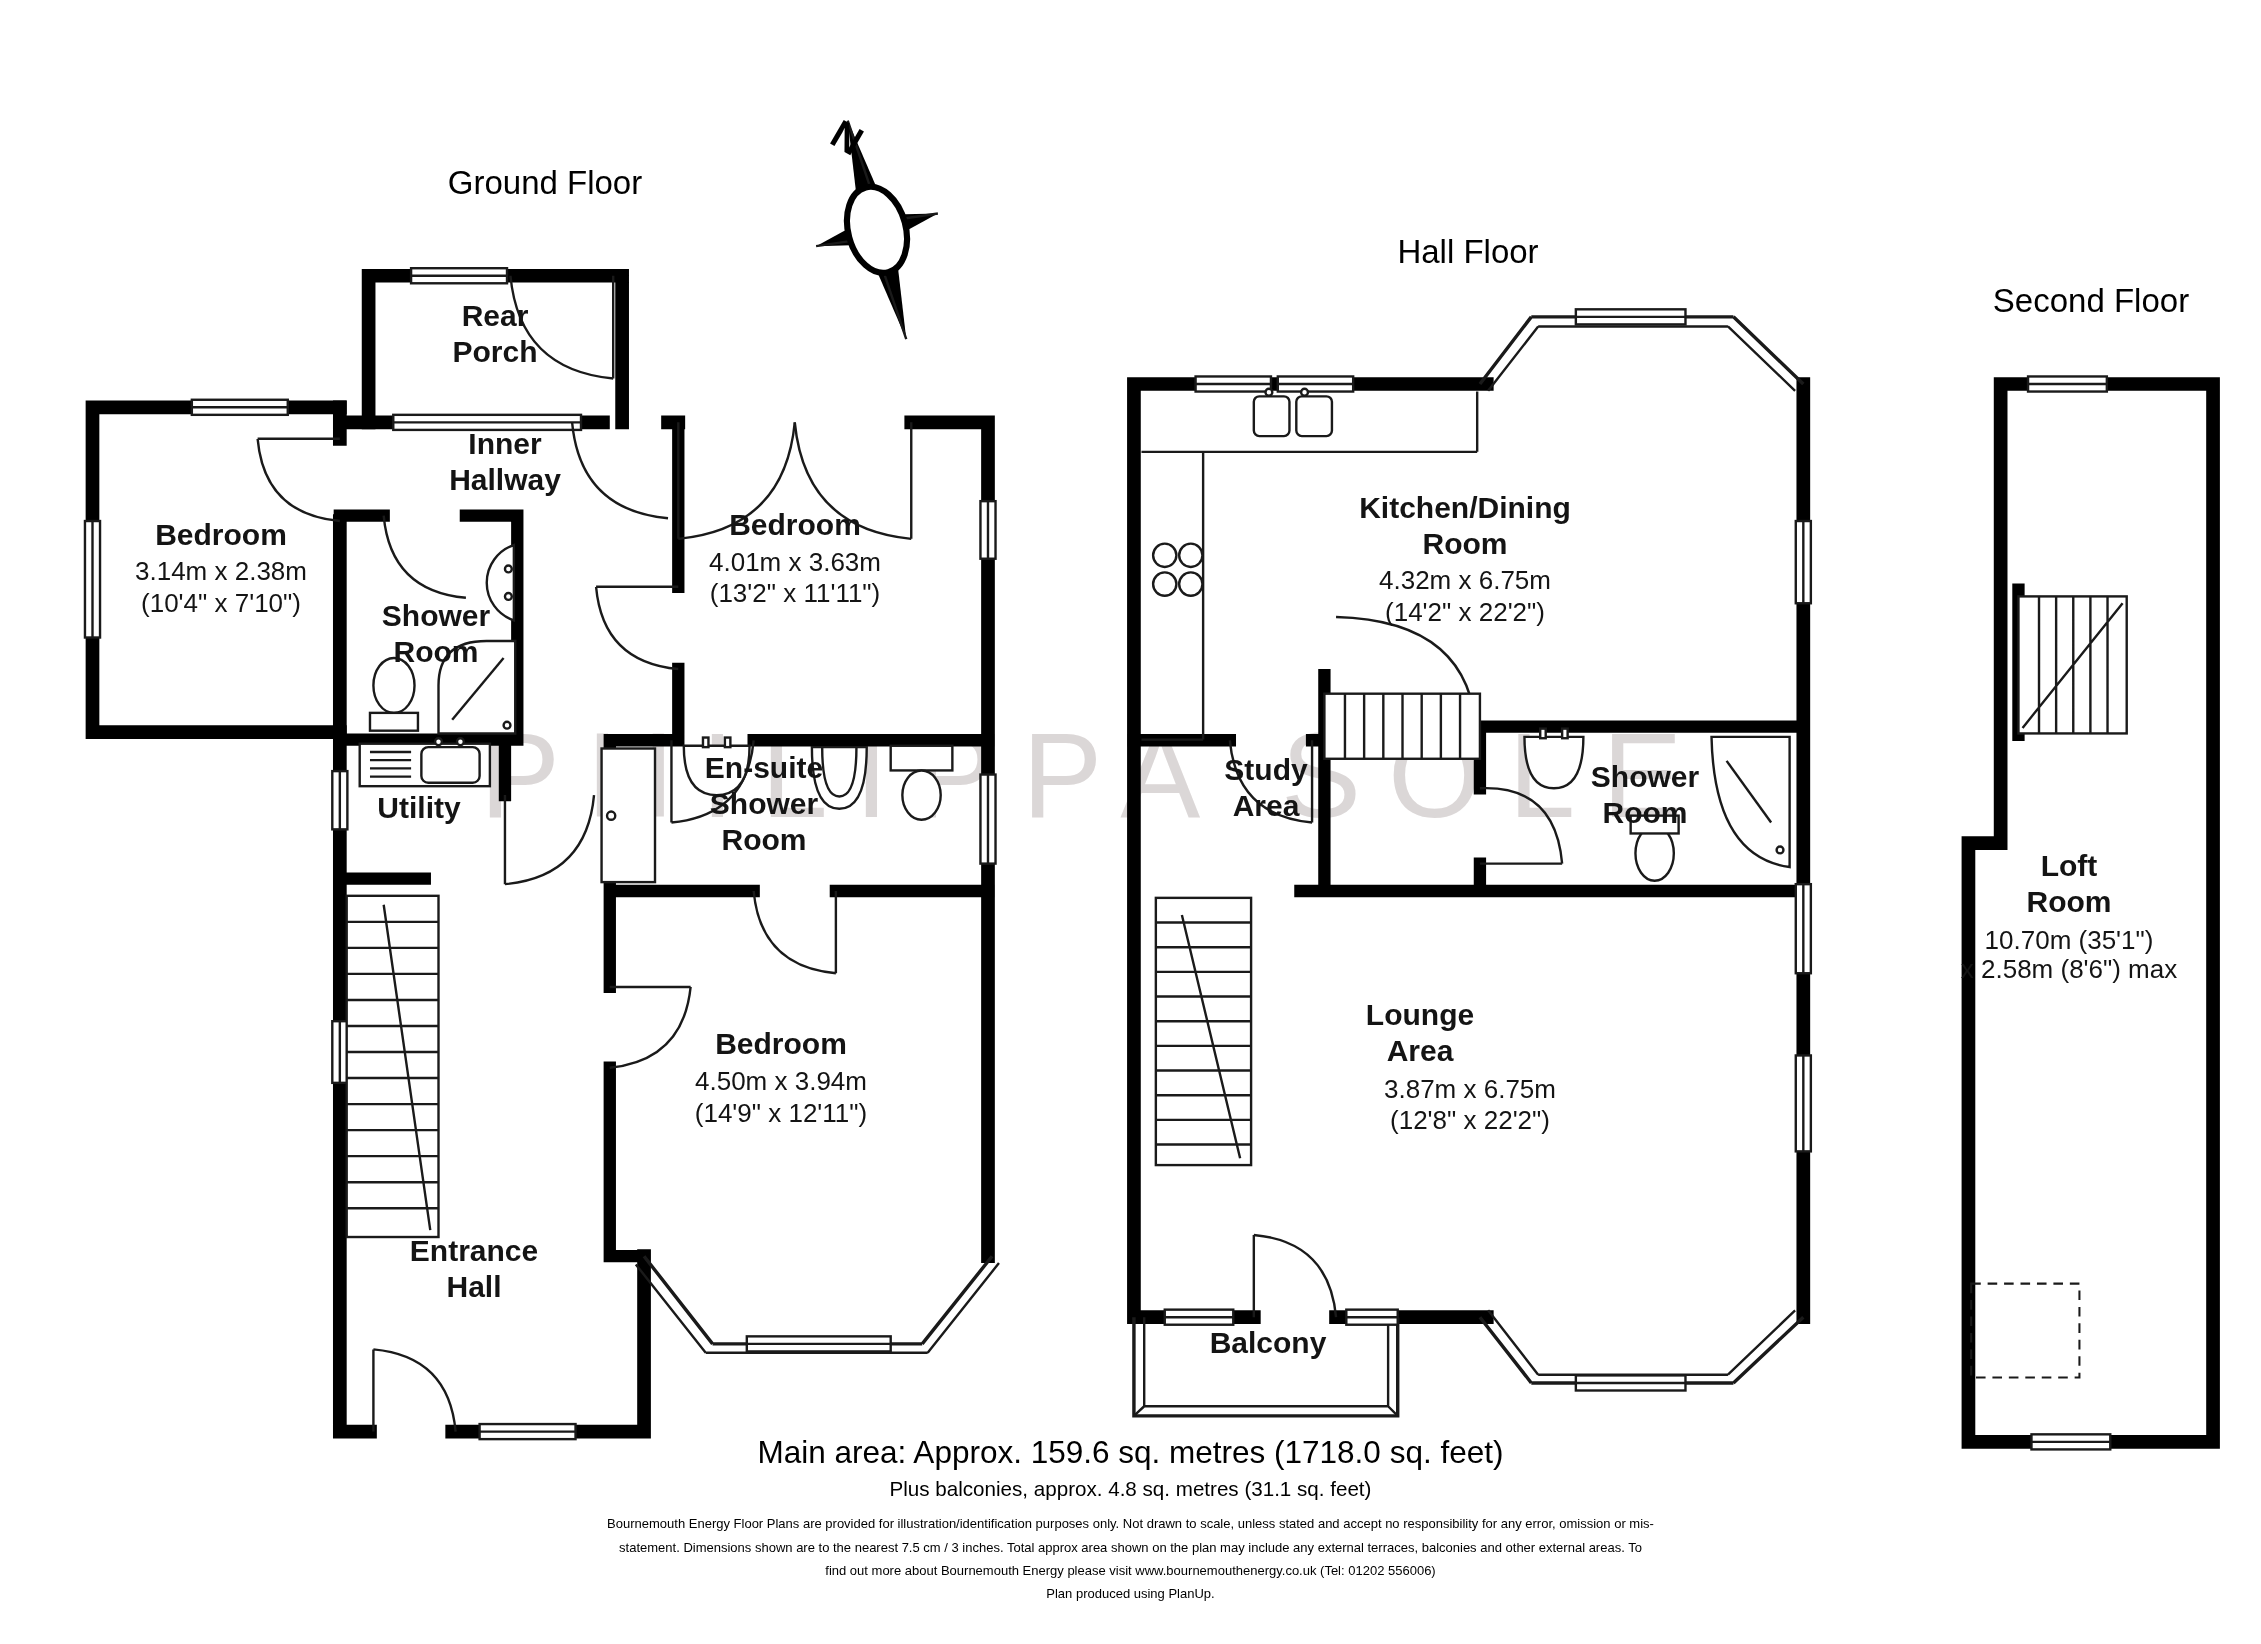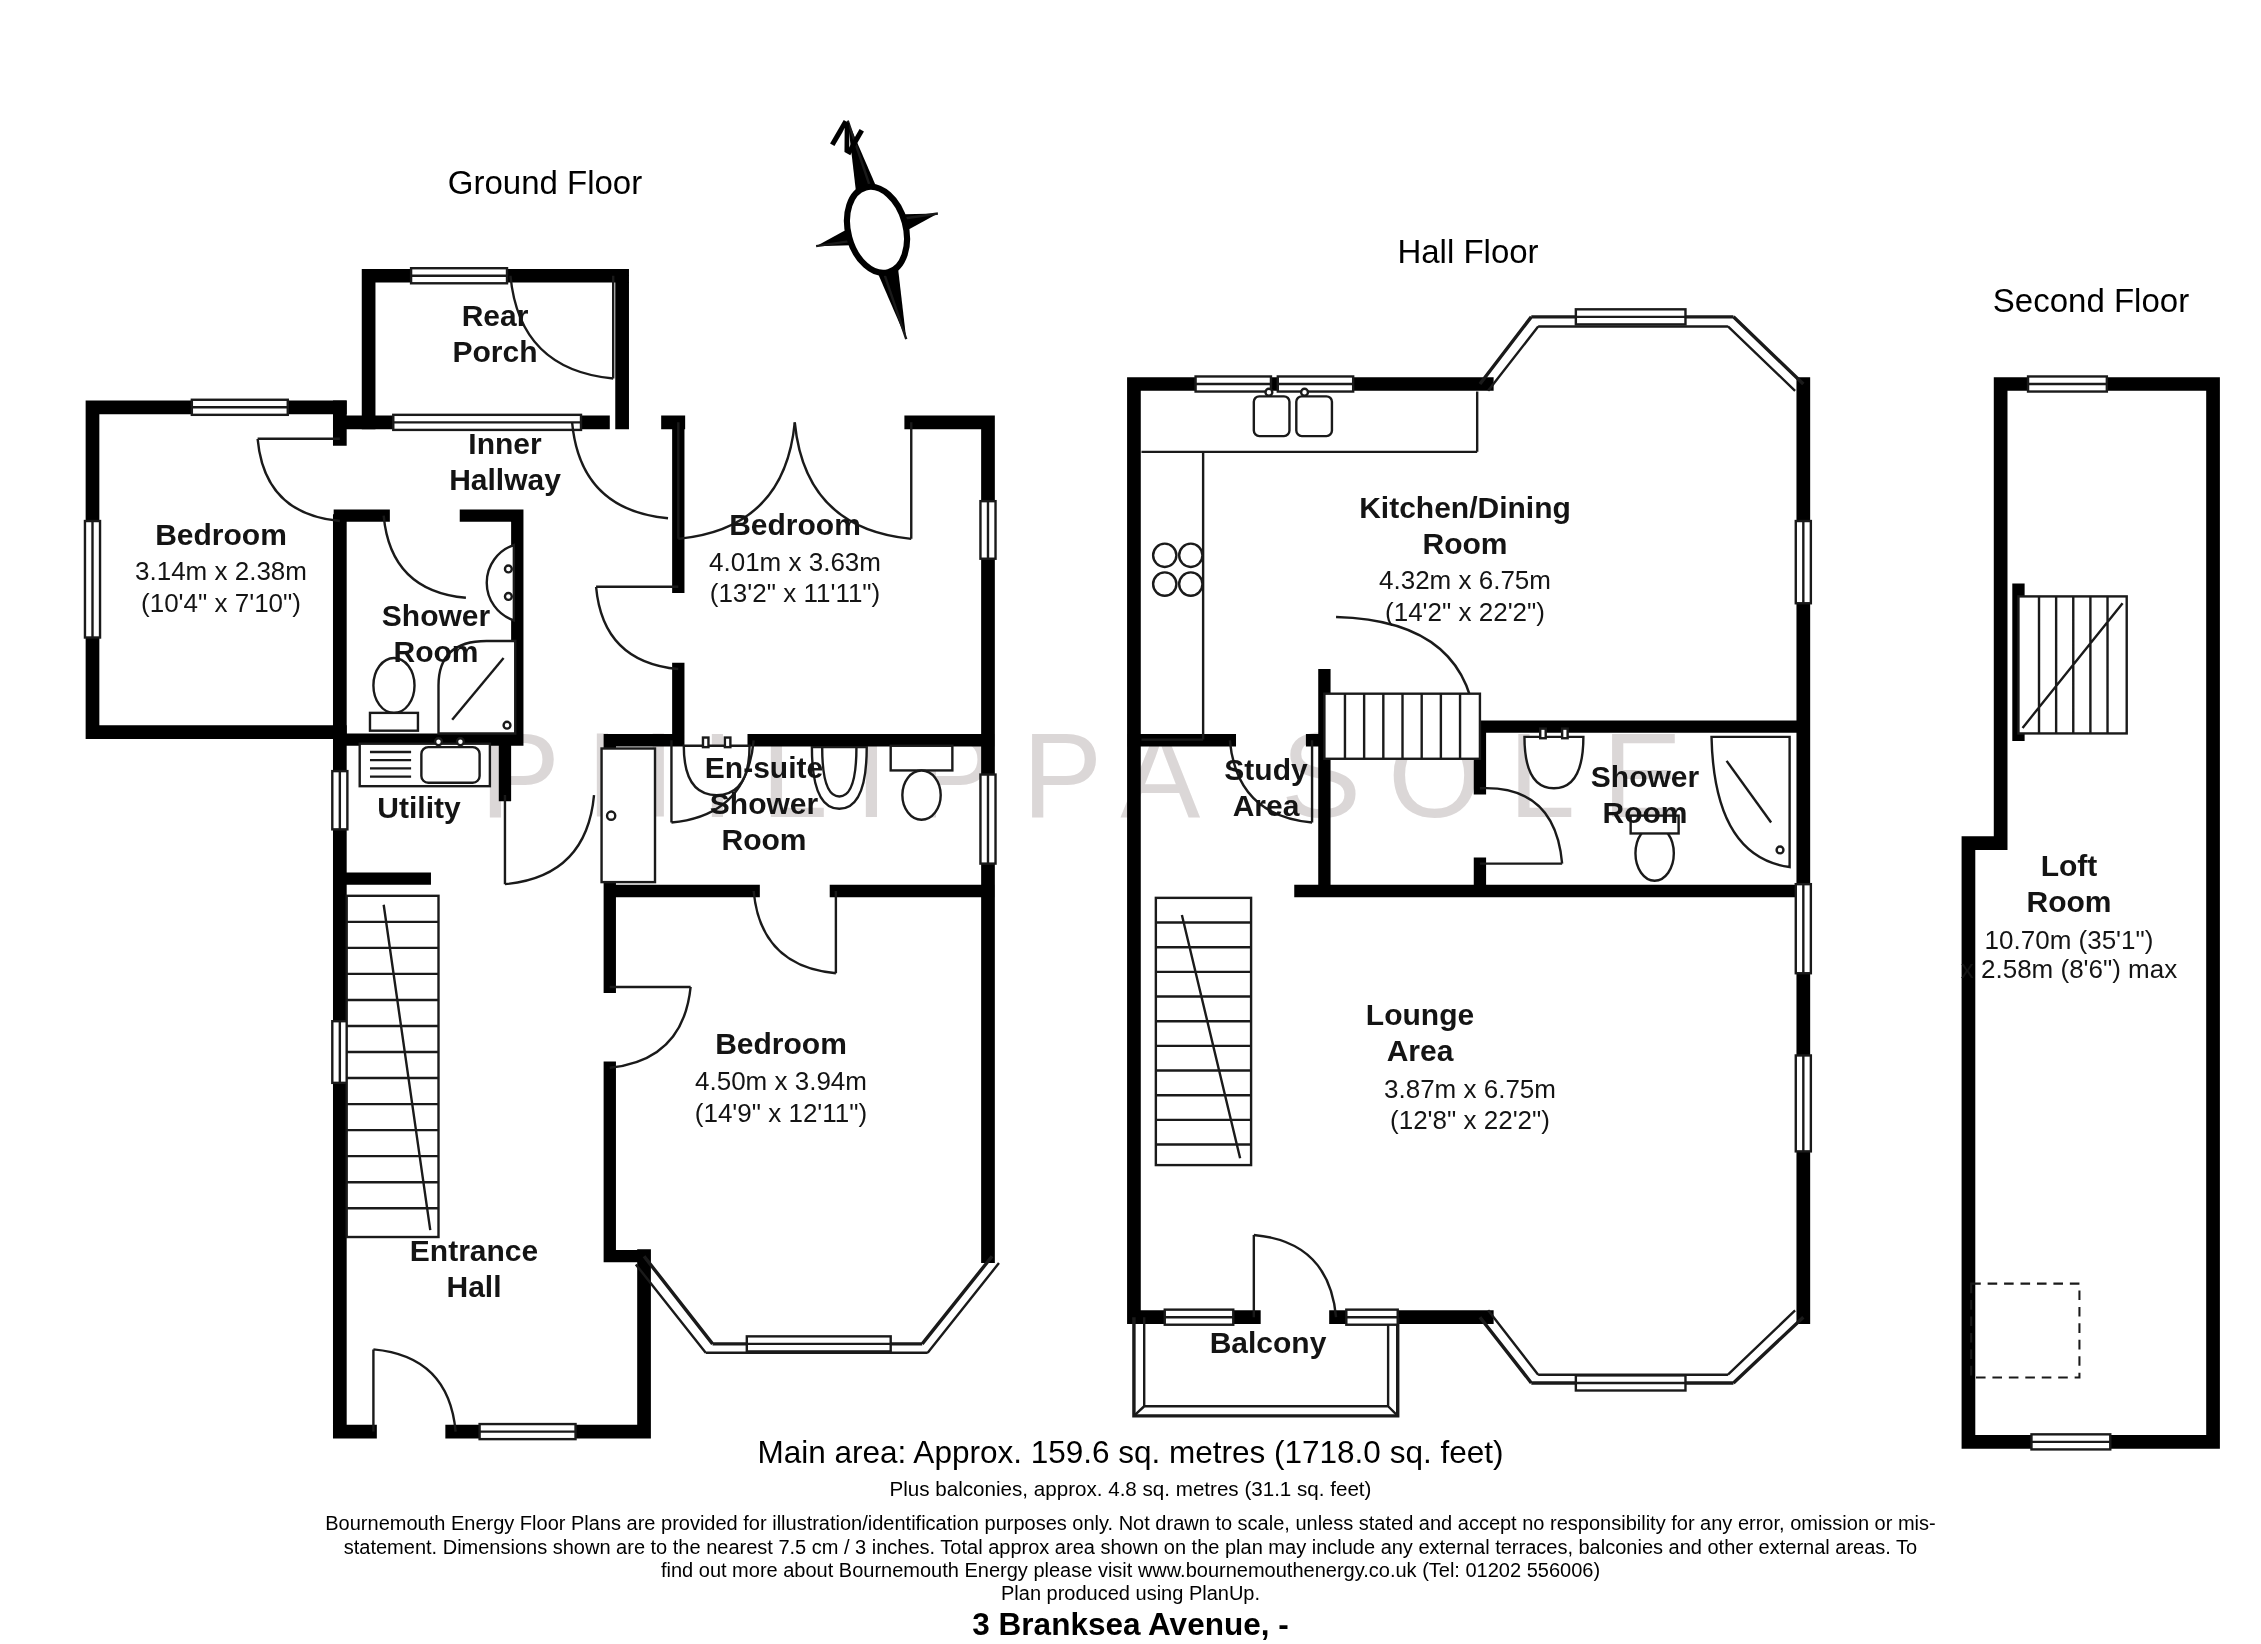--- a/index.html
+++ b/index.html
@@ -10,21 +10,21 @@
        font-size:30px;line-height:36px;color:#141414;white-space:pre-line;z-index:3;}
   .dim{position:absolute;transform:translateX(-50%);text-align:center;font-weight:normal;
        font-size:26px;line-height:30px;color:#141414;white-space:nowrap;z-index:3;}
   .floor-title{position:absolute;transform:translateX(-50%);font-weight:normal;font-size:33px;
        color:#000;white-space:nowrap;z-index:3;}
   #watermark{position:absolute;left:480px;top:706px;z-index:1;font-size:120px;font-weight:400;
        letter-spacing:27px;color:#b9b0b0;opacity:0.5;white-space:nowrap;}
   .footer-line{position:absolute;left:0;right:0;text-align:center;z-index:3;color:#000;}
   #f-main{top:1434px;font-size:31.5px;}
   #f-balc{top:1477px;font-size:20.6px;}
-  .disc{font-size:20px;line-height:23px;}
+  .disc{font-size:13px;line-height:23px;}
   #f-d1{top:1512px;} #f-d2{top:1536px;} #f-d3{top:1559px;} #f-d4{top:1582px;}
   #f-addr{top:1606px;font-size:31.5px;font-weight:bold;}
   
   .w{stroke:#000;stroke-width:20;fill:none;stroke-linecap:square;}
   .wi{stroke:#000;stroke-width:18;fill:none;stroke-linecap:square;}
   .t{stroke:#1a1a1a;stroke-width:3.5;fill:none;}
   .bay{stroke:#1a1a1a;stroke-width:5;fill:none;}
   .win{fill:#fff;stroke:#1a1a1a;stroke-width:3.5;}
   .fix{fill:#fff;stroke:#1a1a1a;stroke-width:3.5;}
   .dash{fill:none;stroke:#1a1a1a;stroke-width:3;stroke-dasharray:14 10;}
@@ -302,16 +302,15 @@
 Room</div>
   <div class="dim" style="left:2069px;top:925px;">10.70m (35'1")</div>
   <div class="dim" style="left:2069px;top:954px;">x 2.58m (8'6") max</div>
 
   <div class="footer-line" id="f-main">Main area: Approx. 159.6 sq. metres (1718.0 sq. feet)</div>
   <div class="footer-line" id="f-balc">Plus balconies, approx. 4.8 sq. metres (31.1 sq. feet)</div>
   <div class="footer-line disc" id="f-d1">Bournemouth Energy Floor Plans are provided for illustration/identification purposes only. Not drawn to scale, unless stated and accept no responsibility for any error, omission or mis-</div>
   <div class="footer-line disc" id="f-d2">statement. Dimensions shown are to the nearest 7.5 cm / 3 inches. Total approx area shown on the plan may include any external terraces, balconies and other external areas. To</div>
   <div class="footer-line disc" id="f-d3">find out more about Bournemouth Energy please visit www.bournemouthenergy.co.uk (Tel: 01202 556006)</div>
   <div class="footer-line disc" id="f-d4">Plan produced using PlanUp.</div>
-  <div class="footer-line" id="f-addr">3 Branksea Avenue, -</div>
 
 </div>
 
 
 </body></html>

